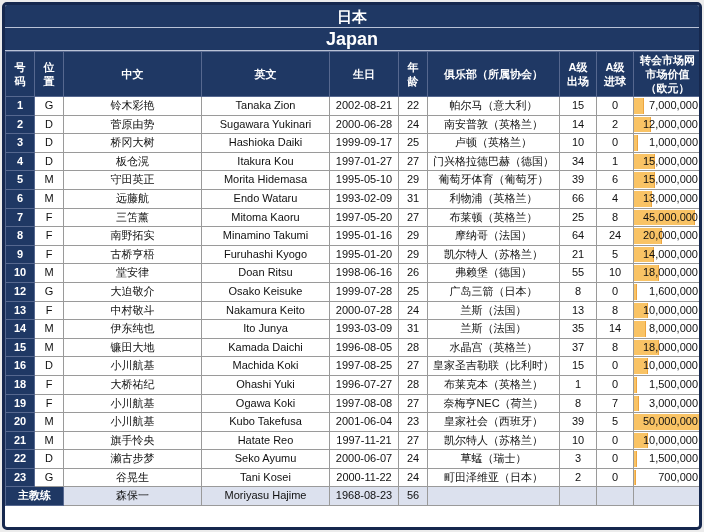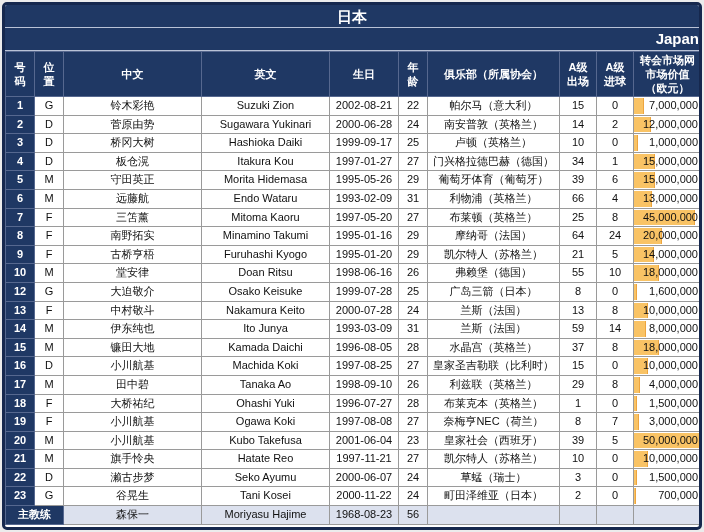--- a/index.html
+++ b/index.html
@@ -15,21 +15,21 @@
     background:#fff;
     border:3px solid #16284e;
     border-radius:5px;
     overflow:hidden;
     display:flex;flex-direction:column;
   }
   .titlebar{
     background:#1f3864;color:#fff;text-align:center;font-weight:bold;
   }
   .t1{height:22px;line-height:23px;font-size:15px;border-bottom:1px solid #b9c2d6;}
-  .t2{height:22px;line-height:22px;font-size:15px;border-bottom:1px solid #b9c2d6;text-align:right;}
+  .t2{height:22px;line-height:22px;font-size:18px;border-bottom:1px solid #b9c2d6;}
   table{border-collapse:collapse;table-layout:fixed;width:100%;}
   thead th{
     background:#1f3864;color:#fff;
     font-size:11px;font-weight:bold;
     border:1px solid #56688f;
     white-space:pre-line;line-height:1.3;
     height:44px;padding:0 1px;
     vertical-align:middle;text-align:center;
   }
   tbody td{
@@ -87,21 +87,21 @@
         <th>A级
 进球</th>
         <th>转会市场网市场价值（欧元）</th>
       </tr>
     </thead>
     <tbody id="player-body">
   <tr>
     <td class="c-no">1</td>
     <td>G</td>
     <td>铃木彩艳</td>
-    <td>Suzuki Zion</td>
+    <td>Tanaka Zion</td>
     <td>2002-08-21</td>
     <td>22</td>
     <td>帕尔马（意大利）</td>
     <td>15</td>
     <td>0</td>
     <td class="c-value">
       <div class="bar" style="width: 14%; background: rgb(249, 195, 101);"></div>
       <span class="val">7,000,000</span>
     </td>
   </tr>
@@ -152,21 +152,21 @@
       <div class="bar" style="width: 30%; background: rgb(249, 195, 101);"></div>
       <span class="val">15,000,000</span>
     </td>
   </tr>
 
   <tr>
     <td class="c-no">5</td>
     <td>M</td>
     <td>守田英正</td>
     <td>Morita Hidemasa</td>
-    <td>1995-05-26</td>
+    <td>1995-05-10</td>
     <td>29</td>
     <td>葡萄牙体育（葡萄牙）</td>
     <td>39</td>
     <td>6</td>
     <td class="c-value">
       <div class="bar" style="width: 30%; background: rgb(249, 195, 101);"></div>
       <span class="val">15,000,000</span>
     </td>
   </tr>
 
@@ -284,21 +284,21 @@
   </tr>
 
   <tr>
     <td class="c-no">14</td>
     <td>M</td>
     <td>伊东纯也</td>
     <td>Ito Junya</td>
     <td>1993-03-09</td>
     <td>31</td>
     <td>兰斯（法国）</td>
-    <td>59</td>
+    <td>35</td>
     <td>14</td>
     <td class="c-value">
       <div class="bar" style="width: 16%; background: rgb(249, 195, 101);"></div>
       <span class="val">8,000,000</span>
     </td>
   </tr>
 
   <tr>
     <td class="c-no">15</td>
     <td>M</td>
@@ -324,35 +324,20 @@
     <td>27</td>
     <td>皇家圣吉勒联（比利时）</td>
     <td>15</td>
     <td>0</td>
     <td class="c-value">
       <div class="bar" style="width: 20%; background: rgb(249, 195, 101);"></div>
       <span class="val">10,000,000</span>
     </td>
   </tr>
 
-  <tr>
-    <td class="c-no">17</td>
-    <td>M</td>
-    <td>田中碧</td>
-    <td>Tanaka Ao</td>
-    <td>1998-09-10</td>
-    <td>26</td>
-    <td>利兹联（英格兰）</td>
-    <td>29</td>
-    <td>8</td>
-    <td class="c-value">
-      <div class="bar" style="width: 8%; background: rgb(249, 195, 101);"></div>
-      <span class="val">4,000,000</span>
-    </td>
-  </tr>
 
   <tr>
     <td class="c-no">18</td>
     <td>F</td>
     <td>大桥祐纪</td>
     <td>Ohashi Yuki</td>
     <td>1996-07-27</td>
     <td>28</td>
     <td>布莱克本（英格兰）</td>
     <td>1</td>

